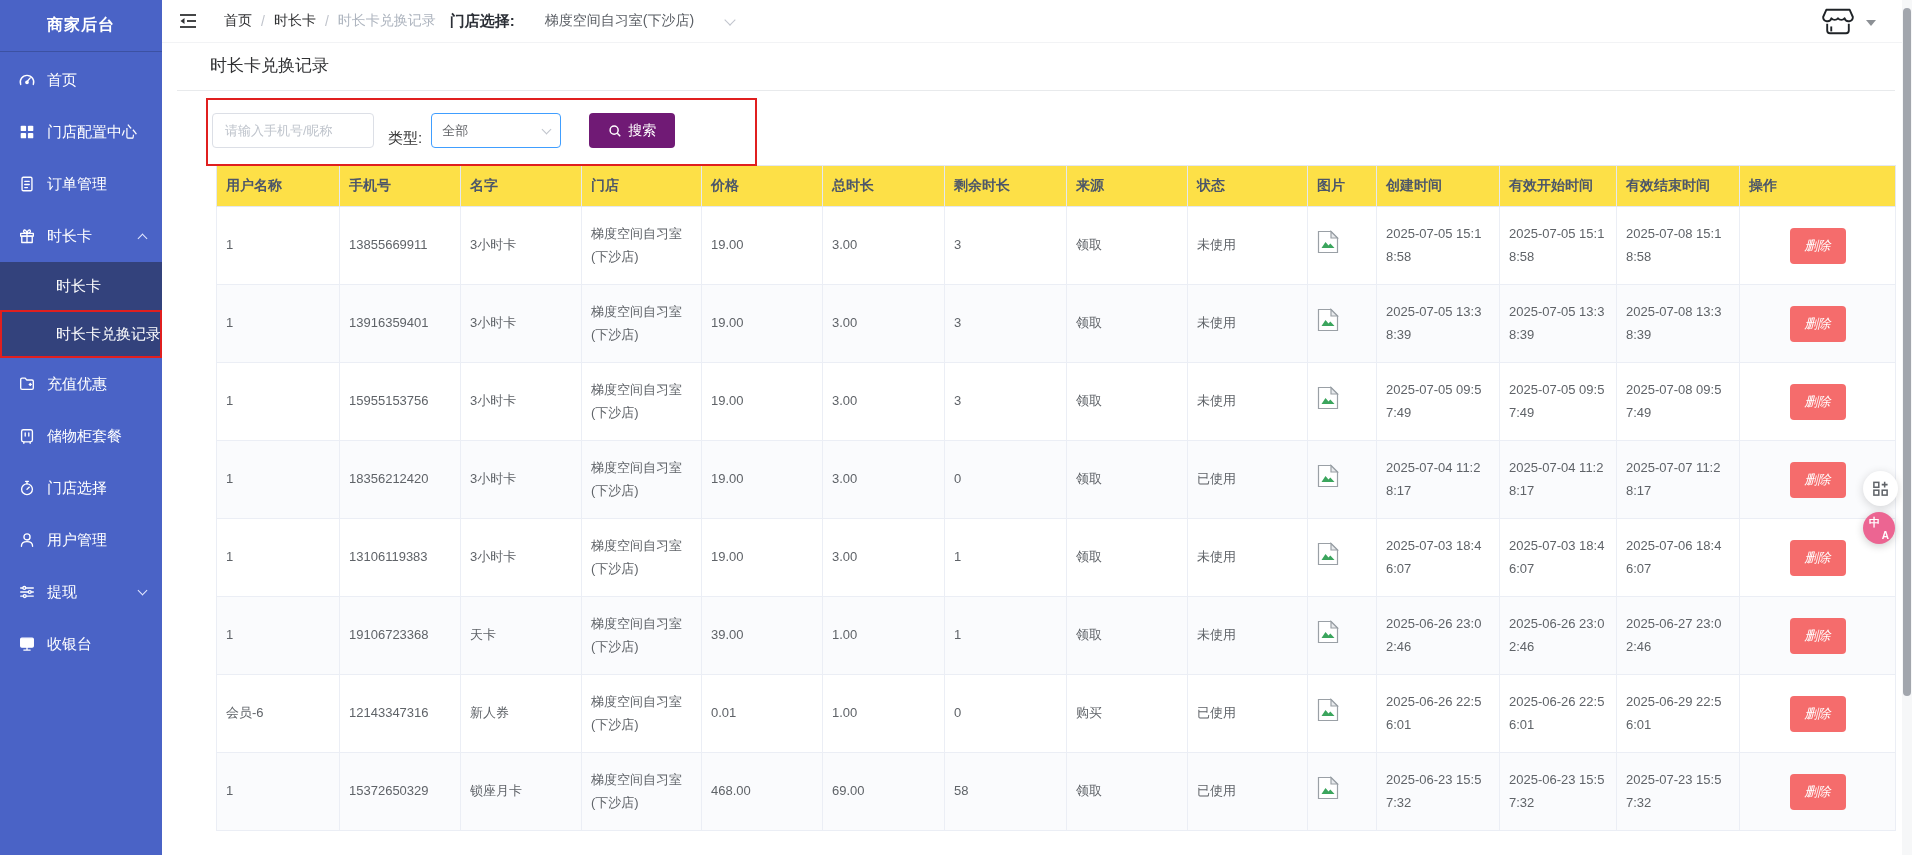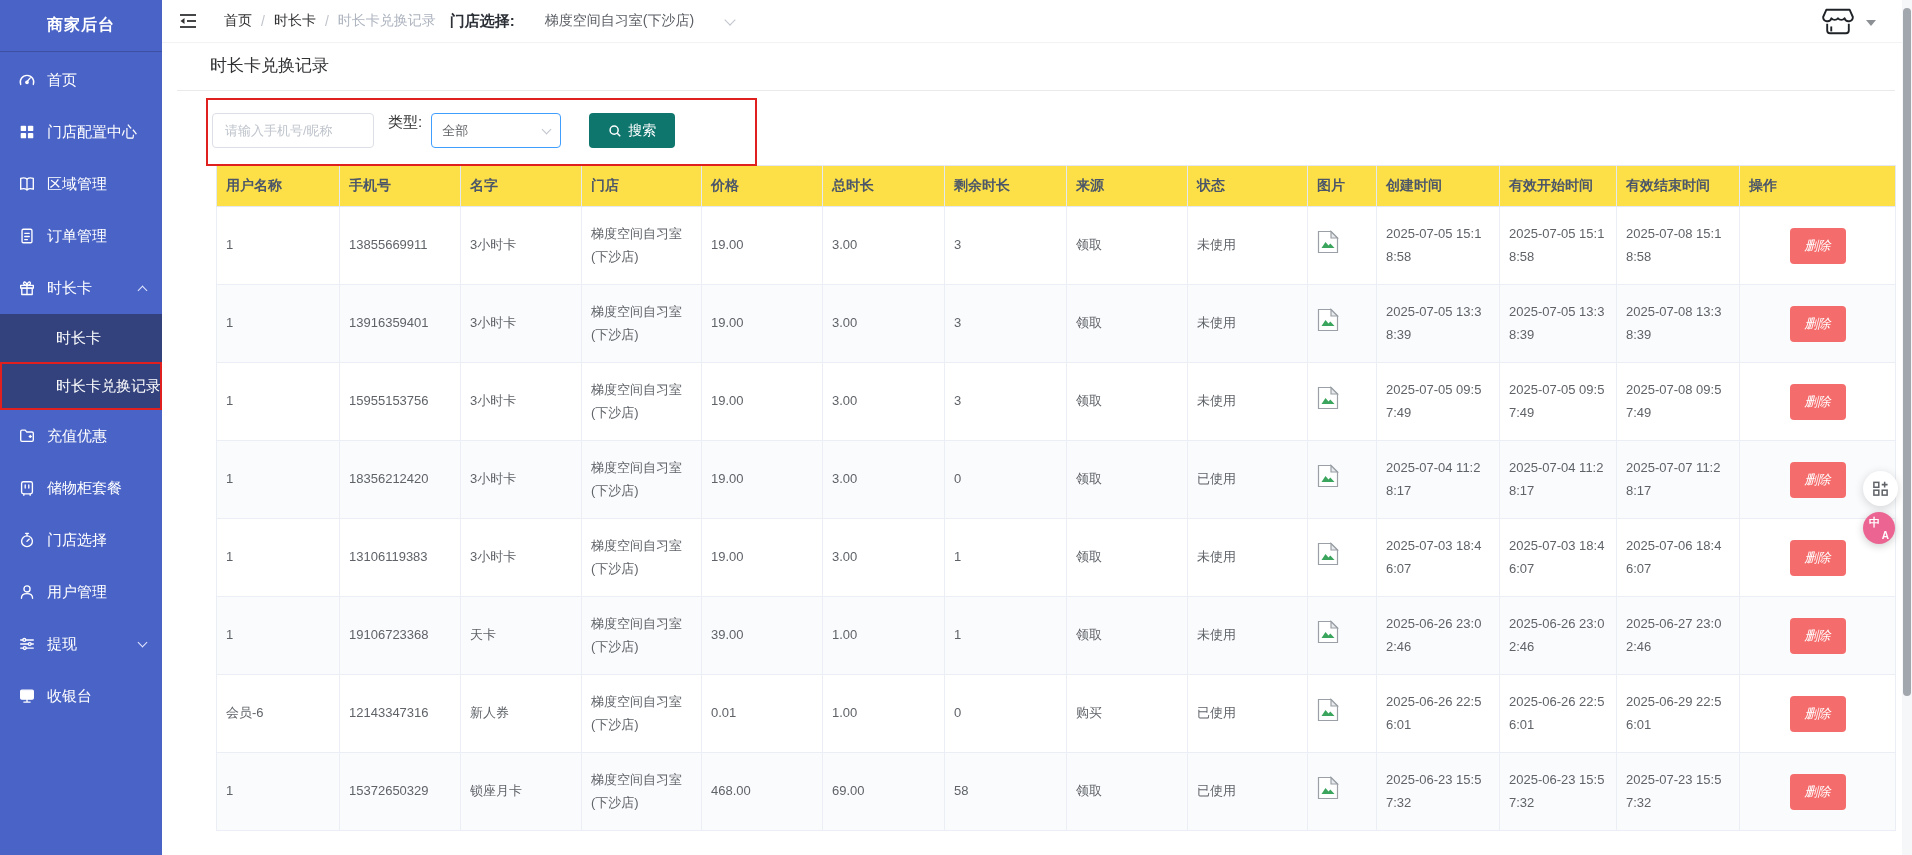--- a/index.html
+++ b/index.html
@@ -44,32 +44,32 @@
   .topbar-right { margin-left:auto; display:flex; align-items:center; padding-right:14px; }
   .shop-icon { width:36px; height:31px; display:inline-flex; cursor:pointer; }
   .caret-down { width:0; height:0; border-left:5px solid transparent; border-right:5px solid transparent;
     border-top:6px solid #8c9095; margin-left:10px; margin-top:4px; cursor:pointer; }
 
   
   .content { position:absolute; left:162px; top:43px; right:0; bottom:0; background:#fff; }
   .page-title { position:absolute; left:48px; top:11px; font-size:17px; color:#303133; font-weight:500; }
   .title-divider { position:absolute; top:47px; left:15px; width:1718px; border-top:1px solid #e8eaec; }
 
-  .search-row { position:absolute; left:50px; top:70px; height:35px; display:flex; align-items:flex-start; }
+  .search-row { position:absolute; left:50px; top:70px; height:35px; display:flex; align-items:flex-end; }
   .search-input { width:162px; height:35px; border:1px solid #dcdfe6; border-radius:4px;
     padding:0 12px; font-size:13px; color:#606266; outline:none;
     font-family:"Liberation Sans","DejaVu Sans",sans-serif; }
   .search-input::placeholder { color:#bfc4cc; }
   .type-label { margin-left:14px; font-size:15px; color:#333; }
   .type-select { margin-left:9px; width:130px; height:35px; border:1px solid #409eff; border-radius:4px;
     display:flex; align-items:center; padding:0 10px; cursor:pointer; background:#fff; }
   .type-select .value { font-size:13px; color:#606266; }
   .type-select .chev { margin-left:auto; width:7px; height:7px; border-right:1.4px solid #c0c4cc;
     border-bottom:1.4px solid #c0c4cc; transform:rotate(45deg); margin-top:-3px; }
-  .search-btn { margin-left:28px; width:86px; height:35px; background:#0f766e; border:none;
+  .search-btn { margin-left:28px; width:86px; height:35px; background:#701a75; border:none;
     border-radius:4px; color:#fff; font-size:14px; display:flex; align-items:center;
     justify-content:center; cursor:pointer; font-family:"Liberation Sans","DejaVu Sans",sans-serif; }
   .search-btn svg { margin-right:6px; }
 
   .annotation-box { position:absolute; border:2px solid #e01f1f; pointer-events:none; z-index:9; }
   .ann-search { left:44px; top:55px; width:551px; height:68px; }
 
   
   .record-table { position:absolute; left:54px; top:122px; width:1679px;
     border-collapse:collapse; table-layout:fixed; }
@@ -121,29 +121,20 @@
           <svg viewBox="0 0 20 20" fill="#fff">
             <rect x="3" y="3" width="6" height="6" rx="1"></rect>
             <rect x="11" y="3" width="6" height="6" rx="1"></rect>
             <rect x="3" y="11" width="6" height="6" rx="1"></rect>
             <rect x="11" y="11" width="6" height="6" rx="1"></rect>
           </svg>
         </span>
     <span class="mi-label">门店配置中心</span>
   </div>
 
-  <div class="menu-item">
-    <span class="mi-icon">
-          <svg viewBox="0 0 20 20" fill="none" stroke="#fff" stroke-width="1.5" stroke-linecap="round" stroke-linejoin="round">
-            <path d="M10 4.5 C8 3 5 3 3 3.8 V15.8 C5 15 8 15 10 16.5 C12 15 15 15 17 15.8 V3.8 C15 3 12 3 10 4.5 Z"></path>
-            <path d="M10 4.5 V16.5"></path>
-          </svg>
-        </span>
-    <span class="mi-label">区域管理</span>
-  </div>
 
   <div class="menu-item">
     <span class="mi-icon">
           <svg viewBox="0 0 20 20" fill="none" stroke="#fff" stroke-width="1.5" stroke-linecap="round" stroke-linejoin="round">
             <rect x="4.5" y="2.5" width="11" height="15" rx="1.5"></rect>
             <path d="M7.5 7 H12.5 M7.5 10.5 H12.5 M7.5 14 H10.5"></path>
           </svg>
         </span>
     <span class="mi-label">订单管理</span>
   </div>

